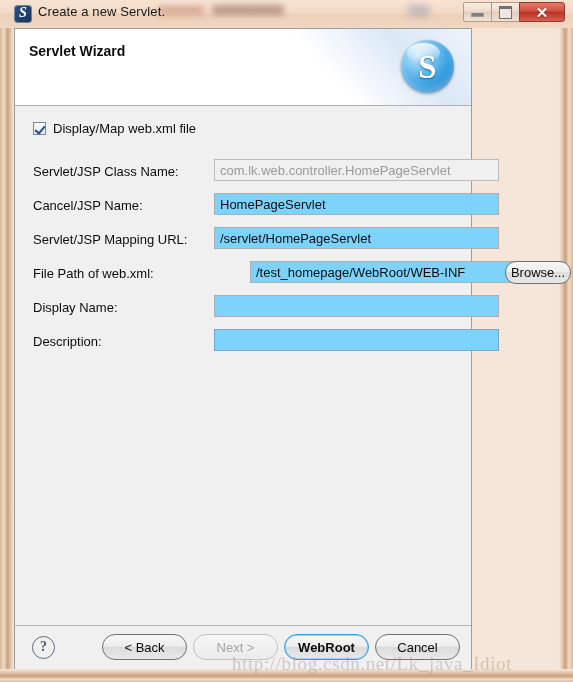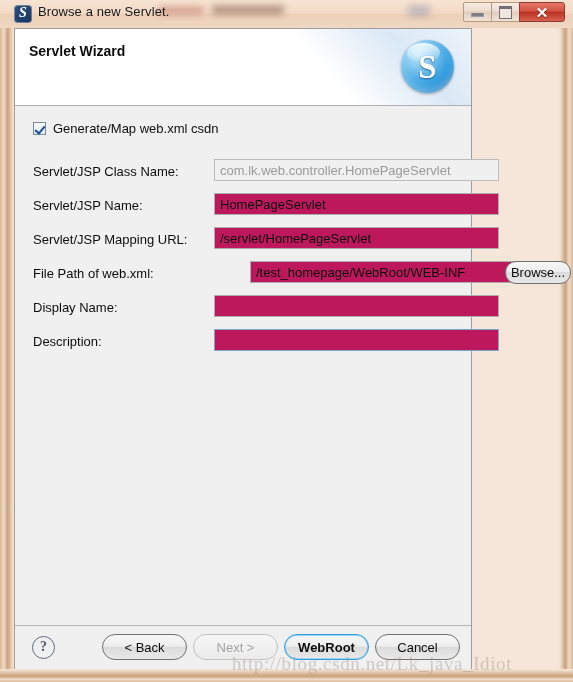--- a/index.html
+++ b/index.html
@@ -261,21 +261,21 @@
     color: #0d0d0d;
     white-space: nowrap;
   }
   .form-input {
     position: absolute;
     left: 199px; top: 0;
     width: 285px;
     height: 22px;
     box-sizing: border-box;
     border: 1px solid #aeaeae;
-    background: #be185d;
+    background: #7dd3fc;
     font-family: "Liberation Sans", sans-serif;
     font-size: 13px;
     color: #0d0d0d;
     padding: 0 5px;
     outline: none;
   }
   .form-input.disabled {
     background: #f0f0f0;
     color: #9a9a9a;
     border-color: #bcbcbc;
@@ -376,21 +376,21 @@
     <div class="titlebar-blur">
       <div class="tb-smudge s1"></div>
       <div class="tb-smudge s2"></div>
       <div class="tb-smudge s3"></div>
 
     </div>
 
     <div class="title-icon">
       <span class="s-glyph">S</span>
     </div>
-    <div class="title-text">Browse a new Servlet.</div>
+    <div class="title-text">Create a new Servlet.</div>
 
     <div class="wincontrols">
       <div class="winbtn">
         <span class="ic-min"></span>
       </div>
       <div class="winbtn">
         <span class="ic-max"></span>
       </div>
       <div class="winbtn close">
         <span class="ic-close">✕</span>
@@ -406,32 +406,32 @@
       <div class="banner-logo">
         <div class="sphere"></div>
         <div class="sphere-s">S</div>
       </div>
     </div>
 
     <div class="content">
 
       <div class="checkbox-row">
         <span class="cbox"></span>
-        <span class="checkbox-label">Generate/Map web.xml csdn</span>
+        <span class="checkbox-label">Display/Map web.xml file</span>
       </div>
 
       <div class="form">
 
         <div class="form-row">
           <label class="form-label">Servlet/JSP Class Name:</label>
           <input class="form-input disabled" type="text" disabled="" value="com.lk.web.controller.HomePageServlet" style="">
         </div>
 
         <div class="form-row">
-          <label class="form-label">Servlet/JSP Name:</label>
+          <label class="form-label">Cancel/JSP Name:</label>
           <input class="form-input" type="text" value="HomePageServlet" style="">
         </div>
 
         <div class="form-row">
           <label class="form-label">Servlet/JSP Mapping URL:</label>
           <input class="form-input" type="text" value="/servlet/HomePageServlet" style="">
         </div>
 
         <div class="form-row">
           <label class="form-label">File Path of web.xml:</label>

